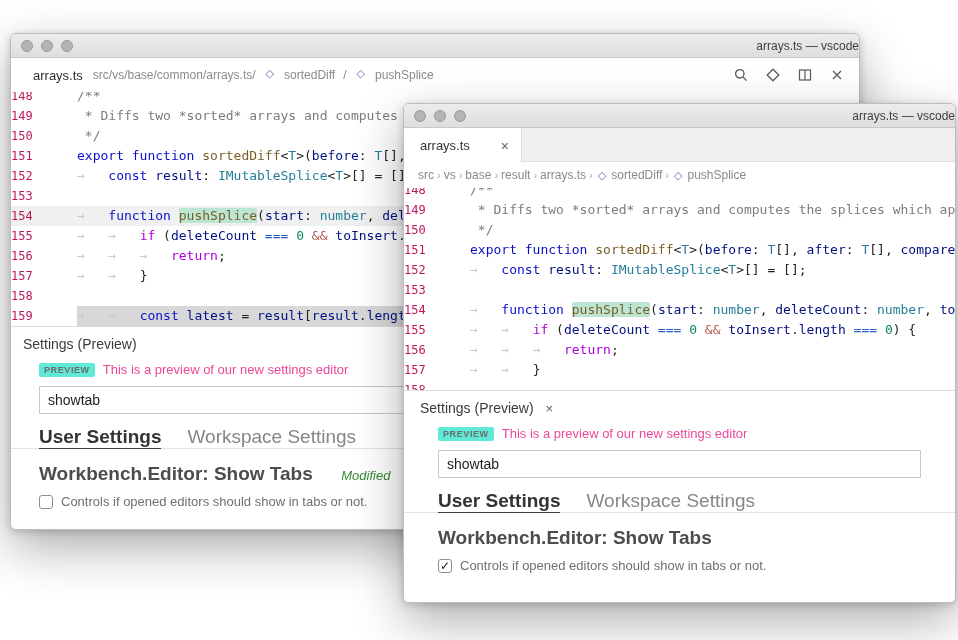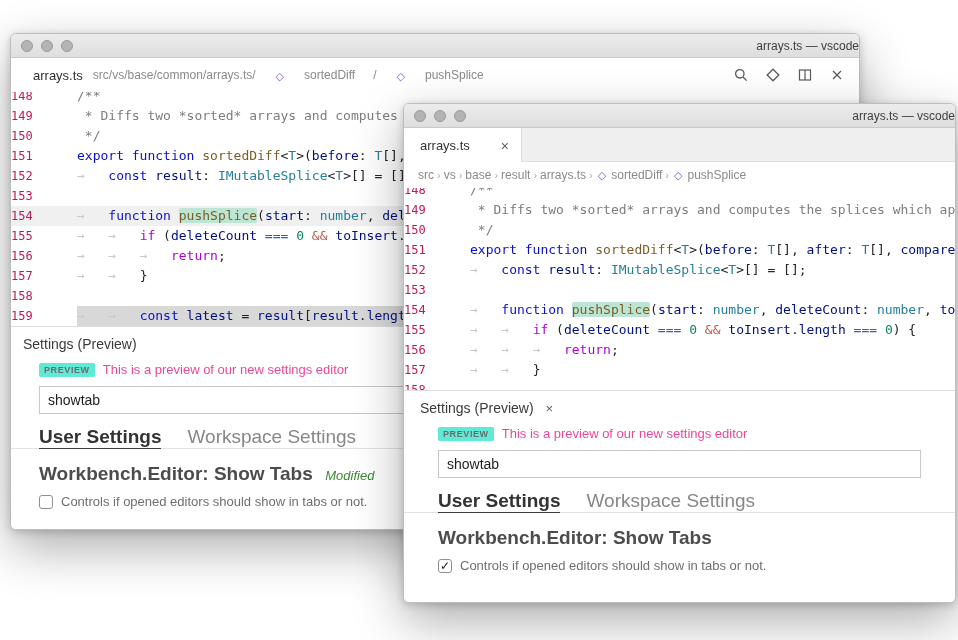--- a/index.html
+++ b/index.html
@@ -15,21 +15,21 @@
   .window.front{left:403px;top:103px;width:553px;height:500px;z-index:2}
   .titlebar{height:24px;flex:none;background:linear-gradient(#ececec,#dedede);
     border-bottom:1px solid #c9c9c9;display:flex;align-items:center;position:relative}
   .traffic{display:flex;gap:8px;margin-left:10px;z-index:2}
   .tl{width:12px;height:12px;border-radius:50%;background:#b4b4b4;border:1px solid #9a9a9a;display:inline-block}
   .win-title{position:absolute;left:0;right:0;text-align:right;font-size:12px;color:#3f3f3f}
 
   
   .ed-header{height:34px;flex:none;display:flex;align-items:center;background:#fff;padding:0 14px 0 22px;white-space:nowrap}
   .ed-filename{font-size:13px;color:#2f2f2f;margin-right:10px}
-  .ed-path{font-size:12px;color:#8b8b8b;display:flex;align-items:flex-end;gap:18px;flex:1;min-width:0;overflow:hidden}
+  .ed-path{font-size:12px;color:#8b8b8b;display:flex;align-items:flex-start;gap:8px;flex:1;min-width:0;overflow:hidden}
   .sym-icon{color:#7e57c2;font-size:11px;margin:0 2px;line-height:1}
   .ed-actions{display:flex;gap:16px;margin-left:auto;align-items:center}
   .act-icon{display:inline-flex;width:16px;height:16px}
 
   
   .tab-bar{height:34px;flex:none;background:#efefef;border-bottom:1px solid #e0e0e0;display:flex;align-items:stretch}
   .tab{height:35px;margin-bottom:-1px;background:#fff;border-right:1px solid #dcdcdc;
     display:flex;align-items:center;justify-content:space-between;width:118px;padding:0 12px 0 16px}
   .tab-label{font-size:13px;color:#333}
   .tab-close{font-size:14px;color:#5f5f5f;line-height:1;cursor:default}
@@ -73,21 +73,21 @@
   .badge{background:#5eead4;color:#6c6c6c;font-size:9px;letter-spacing:.6px;padding:2px 5px;border-radius:2px;font-weight:bold}
   .preview-text{color:#ec4899;font-size:13px}
   .search-input{display:block;margin:7px var(--pad) 0;width:calc(100% - 2*var(--pad));height:28px;
     border:1px solid #c8c8c8;background:#fff;font-size:14px;color:#1e1e1e;padding:0 8px;
     font-family:"Liberation Sans",sans-serif;outline:none}
   .tabs-row{display:flex;gap:26px;padding:12px var(--pad) 0;border-bottom:1px solid #e2e2e2}
   .set-tab{font-size:19px;color:#878787;cursor:default}
   .set-tab.active{color:#333;font-weight:bold;border-bottom:1px solid #3c3c3c;margin-bottom:-1px}
   .setting-block{padding:14px var(--pad) 0}
   .setting-title{font-size:19px;font-weight:bold;color:#4c4c4c}
-  .modified{color:#388a34;font-style:italic;font-weight:normal;font-size:13px;margin-left:8px}
+  .modified{color:#388a34;font-style:italic;font-weight:normal;font-size:13px;margin-left:24px}
   .setting-desc{display:flex;align-items:center;gap:8px;margin-top:9px;color:#6f6f6f;font-size:13px}
   .checkbox{flex:none;width:14px;height:14px;border:1px solid #8f8f8f;border-radius:3px;background:#fff;
     display:inline-flex;align-items:center;justify-content:center;font-size:12px;color:#222;line-height:1}
 </style>
 </head>
 <body>
 <div class="canvas">
 
 <div class="window back">
   <div class="titlebar">

